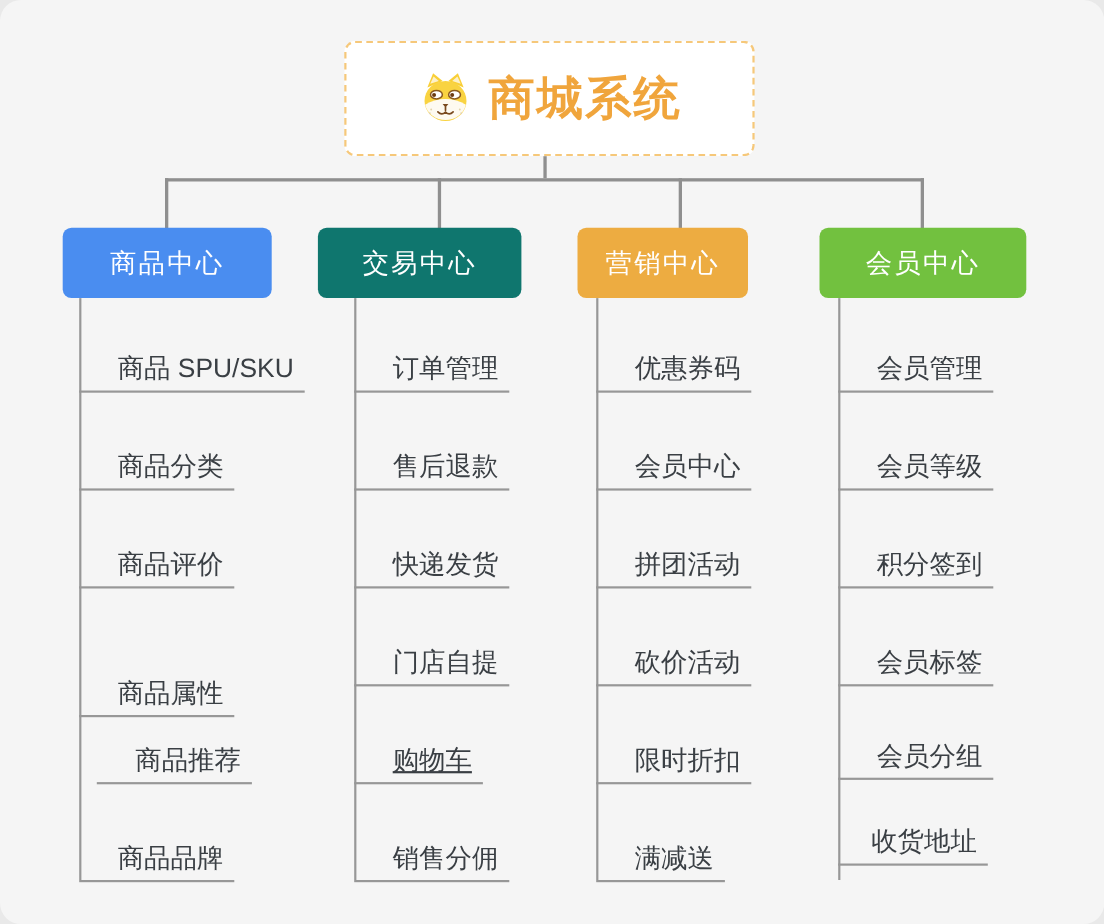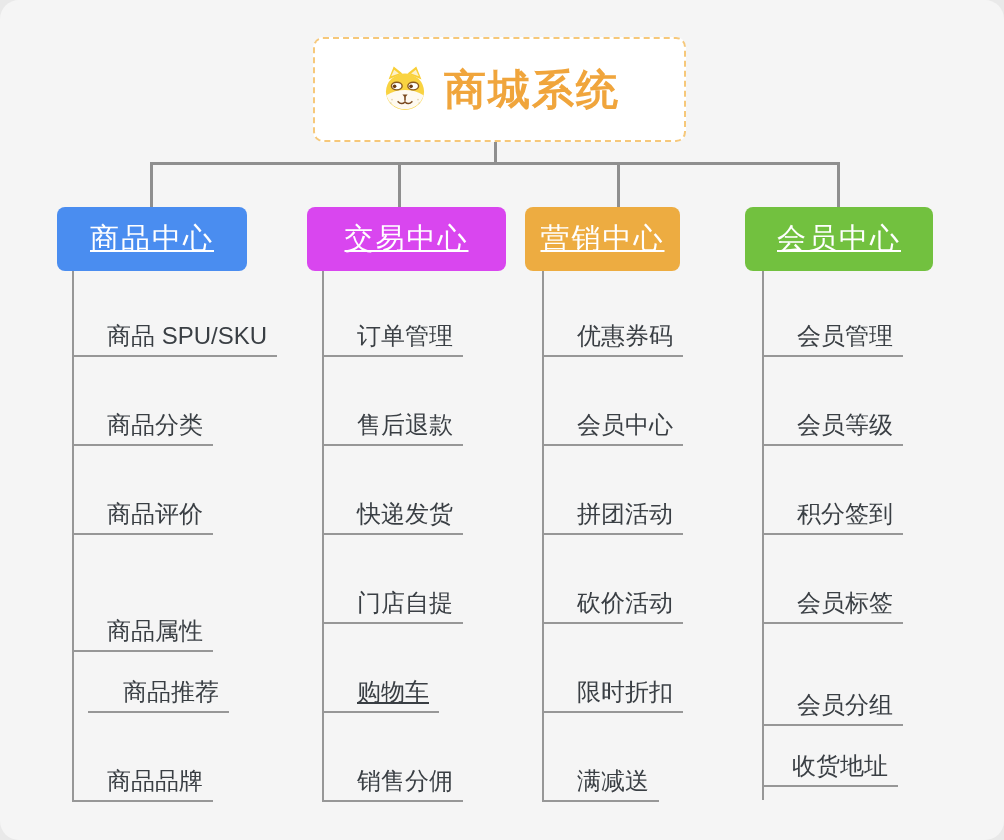--- a/index.html
+++ b/index.html
@@ -48,26 +48,25 @@
   
   .branch-node{
     position:absolute;
     top:207px;
     height:64px;
     border-radius:8px;
     display:flex;
     align-items:center;
     justify-content:center;
     color:#ffffff;
-    font-size:29px;
+    font-size:24px;
     font-weight:500;
     letter-spacing:2px;
     cursor:pointer;
     white-space:nowrap;
-    text-decoration:underline;
   }
 
   
   .trunk{
     position:absolute;
     top:271px;
     width:2px;
     height:529px;
     background:#979797;
   }
@@ -118,21 +117,21 @@
   </div>
 
   <div class="line" style="left:494px;top:142px;width:3px;height:20px;"></div>
   <div class="line" style="left:150px;top:162px;width:690px;height:3px;"></div>
   <div class="line" style="left:150px;top:162px;width:3px;height:46px;"></div>
   <div class="line" style="left:398px;top:162px;width:3px;height:46px;"></div>
   <div class="line" style="left:617px;top:162px;width:3px;height:46px;"></div>
   <div class="line" style="left:837px;top:162px;width:3px;height:46px;"></div>
 
   <div class="branch-node" style="left: 57px; width: 190px; background: rgb(74, 141, 240);">商品中心</div>
-  <div class="branch-node" style="left: 307px; width: 199px; background: #d946ef;">交易中心</div>
+  <div class="branch-node" style="left: 289px; width: 185px; background: #0f766e;">交易中心</div>
   <div class="branch-node" style="left: 525px; width: 155px; background: rgb(237, 172, 65);">营销中心</div>
   <div class="branch-node" style="left: 745px; width: 188px; background: rgb(114, 193, 63);">会员中心</div>
 
   <div class="trunk" style="left:72px;"></div>
   <div class="trunk" style="left:322px;"></div>
   <div class="trunk" style="left:542px;"></div>
   <div class="trunk" style="left:762px;"></div>
 
   <div class="col" style="left:72px;">
     <div class="topic" style="top:0px;">商品 SPU/SKU</div>
@@ -159,17 +158,17 @@
     <div class="topic" style="top:267px;">砍价活动</div>
     <div class="topic" style="top:356px;">限时折扣</div>
     <div class="topic" style="top:445px;">满减送</div>
   </div>
 
   <div class="col" style="left:762px;">
     <div class="topic" style="top:0px;">会员管理</div>
     <div class="topic" style="top:89px;">会员等级</div>
     <div class="topic" style="top:178px;">积分签到</div>
     <div class="topic" style="top:267px;">会员标签</div>
-    <div class="topic" style="top:369px;">会员分组</div>
+    <div class="topic" style="top:352px;">会员分组</div>
     <div class="topic" style="top:430px;padding-left:30px;">收货地址</div>
   </div>
 
 </div>
 
 </body></html>

